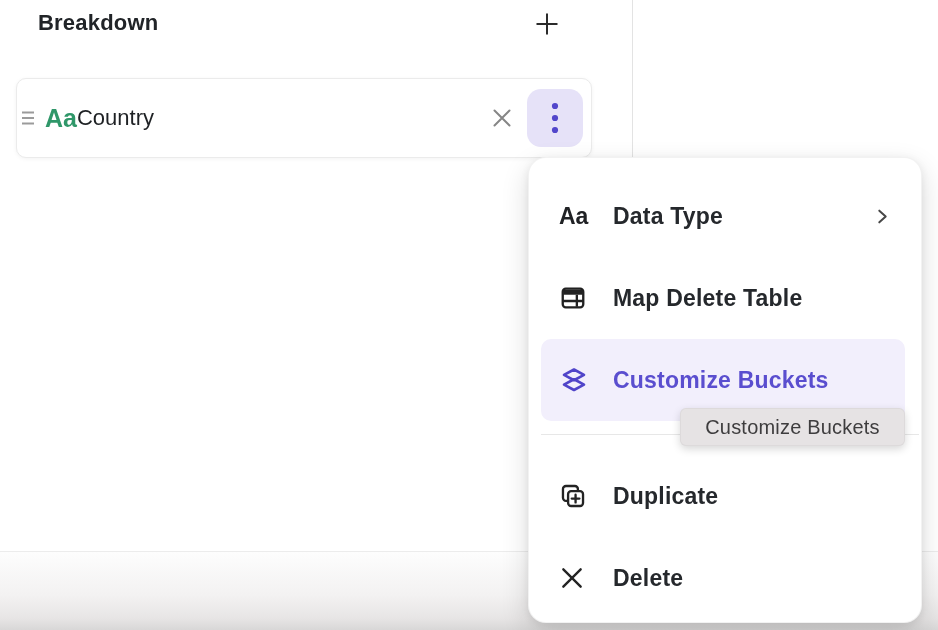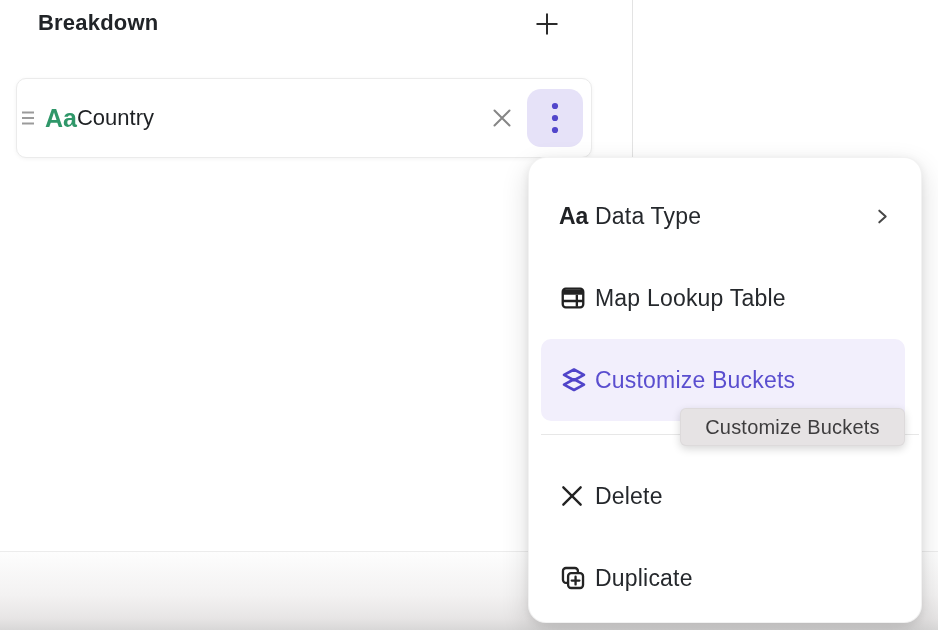--- a/index.html
+++ b/index.html
@@ -80,22 +80,22 @@
   }
   .menu-item {
     height: 82px; display: flex; align-items: center;
     padding: 0 30px; cursor: pointer;
   }
   .menu-item .mi-icon {
     width: 36px; flex: 0 0 auto;
     display: flex; align-items: center; justify-content: flex-start;
   }
   .menu-item .mi-label {
-    flex: 1 1 auto; 
-    font-size: 23px; font-weight: 400; color: #25282c; letter-spacing: .2px;
+    flex: 1 1 auto; margin-left: 18px;
+    font-size: 23px; font-weight: 700; color: #25282c; letter-spacing: .2px;
   }
   .mi-text-icon { font-size: 23px; font-weight: 600; color: #202225; }
   .menu-item.active {
     margin: 0 16px 0 12px; padding: 0 14px 0 18px; border-radius: 10px;
     background: #f2effc;
   }
   .menu-item.active .mi-label { color: #5a4ecf; }
   .menu-divider {
     height: 1px; background: #e7e7e7;
     margin: 13px 2px 20px 12px;
@@ -175,52 +175,52 @@
     </div>
 
     <div class="menu-item">
       <span class="mi-icon">
         <svg width="28" height="28" viewBox="0 0 24 24">
           <rect x="3.2" y="4" width="17.6" height="16" rx="2.6" stroke="#212121" stroke-width="2" fill="none"></rect>
           <path d="M3.6 4.8h16.8v4.4H3.6z" fill="#212121"></path>
           <path d="M3.5 14.6h17M15.3 9.2v10.4" stroke="#212121" stroke-width="2" fill="none"></path>
         </svg>
       </span>
-      <span class="mi-label">Map Lookup Table</span>
+      <span class="mi-label">Map Delete Table</span>
     </div>
 
     <div class="menu-item active">
       <span class="mi-icon">
         <svg width="30" height="30" viewBox="0 0 24 24">
           <path d="M12 3.6l8 4.3-8 4.3-8-4.3z" stroke="#5044c9" stroke-width="2.1" fill="none" stroke-linejoin="round"></path>
           <path d="M12 11.4l8 4.3-8 4.3-8-4.3z" stroke="#5044c9" stroke-width="2.1" fill="none" stroke-linejoin="round"></path>
         </svg>
       </span>
       <span class="mi-label">Customize Buckets</span>
     </div>
 
     <div class="menu-divider"></div>
-
-    <div class="menu-item">
-      <span class="mi-icon">
-        <svg width="26" height="26" viewBox="0 0 24 24">
-          <path d="M4 4l16 16M20 4L4 20" stroke="#232323" stroke-width="2.2" stroke-linecap="round" fill="none"></path>
-        </svg>
-      </span>
-      <span class="mi-label">Delete</span>
-    </div>
 
     <div class="menu-item">
       <span class="mi-icon">
         <svg width="28" height="28" viewBox="0 0 24 24">
           <path d="M6.8 16.2H6a2.6 2.6 0 0 1-2.6-2.6V6A2.6 2.6 0 0 1 6 3.4h7.6A2.6 2.6 0 0 1 16.2 6v.8" stroke="#232323" stroke-width="2" fill="none" stroke-linecap="round"></path>
           <rect x="7.8" y="7.8" width="12.8" height="12.8" rx="2.6" stroke="#232323" stroke-width="2" fill="none"></rect>
           <path d="M14.2 10.9v6.6M10.9 14.2h6.6" stroke="#232323" stroke-width="2" fill="none" stroke-linecap="round"></path>
         </svg>
       </span>
       <span class="mi-label">Duplicate</span>
     </div>
 
+    <div class="menu-item">
+      <span class="mi-icon">
+        <svg width="26" height="26" viewBox="0 0 24 24">
+          <path d="M4 4l16 16M20 4L4 20" stroke="#232323" stroke-width="2.2" stroke-linecap="round" fill="none"></path>
+        </svg>
+      </span>
+      <span class="mi-label">Delete</span>
+    </div>
+
   </div>
 
   <div class="tooltip">Customize Buckets</div>
 
 </div>
 
 </body></html>

